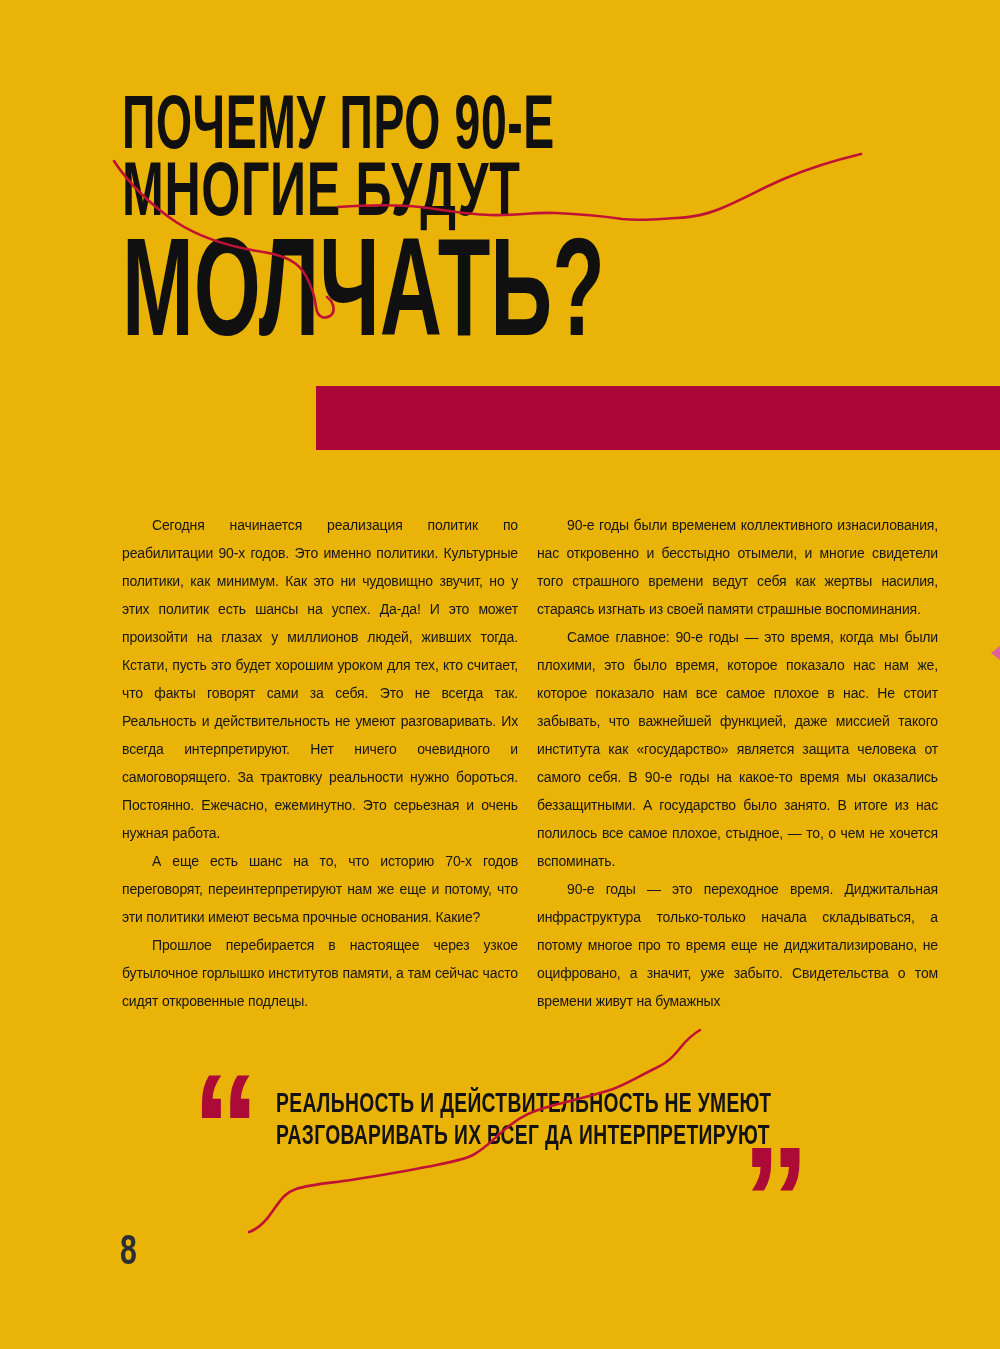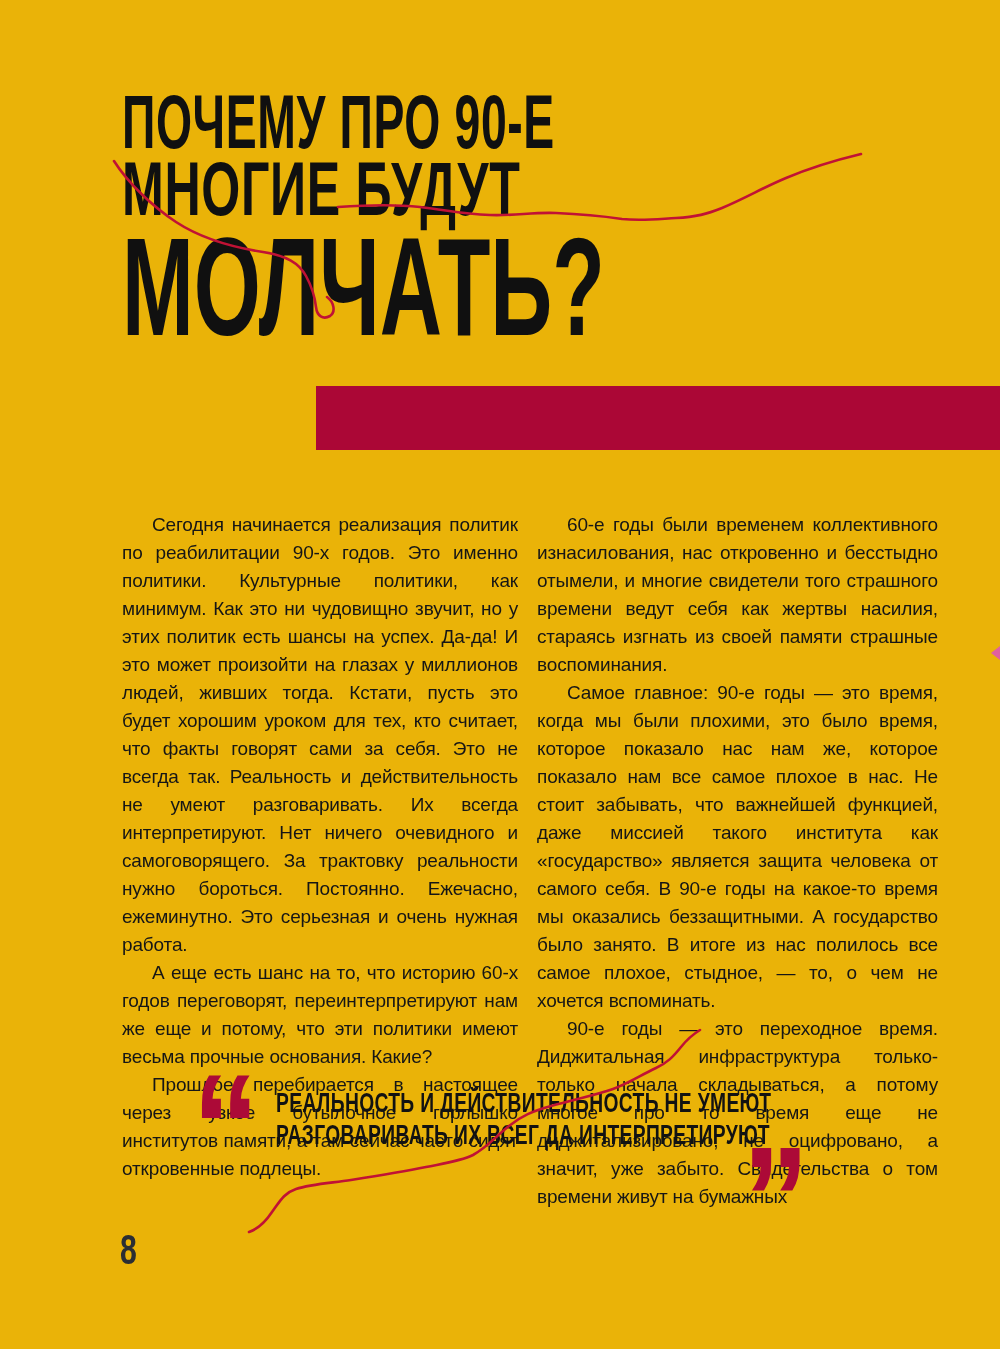--- a/index.html
+++ b/index.html
@@ -15,21 +15,21 @@
     font-family:"Liberation Sans", sans-serif;
   }
   .title-1 { top:84px;  font-size:76px;  transform:scaleX(0.61); letter-spacing:1px; }
   .title-2 { top:151px; font-size:76px;  transform:scaleX(0.66); letter-spacing:1px; }
   .title-3 { top:217px; font-size:139px; transform:scaleX(0.62); letter-spacing:0px; }
 
   
   .accent-bar { position:absolute; left:316px; top:386px; width:684px; height:64px; background:#AB0736; }
 
   
-  .col { position:absolute; top:511px; font-size:19px; line-height:28px;
+  .col { position:absolute; top:511px; font-size:14px; line-height:28px;
          text-align:justify; letter-spacing:-0.15px; color:#161616; }
   .col p { margin:0; text-indent:30px; }
   .col-left  { left:122px; width:396px; }
   .col-right { left:537px; width:401px; }
 
   
   .pull-quote { position:absolute; left:180px; top:1087px; width:640px;
                 text-align:center; font-weight:bold; color:#121212; }
   .pq-line { display:block; white-space:nowrap; font-size:27.5px; line-height:32px;
              transform:scaleX(0.70); transform-origin:50% 50%; letter-spacing:0.5px; }
@@ -57,26 +57,26 @@
 <div class="page">
 
   <div class="title-line title-1">ПОЧЕМУ ПРО 90-Е</div>
   <div class="title-line title-2">МНОГИЕ БУДУТ</div>
   <div class="title-line title-3">МОЛЧАТЬ?</div>
 
   <div class="accent-bar"></div>
 
   <div class="col col-left">
     <p>Сегодня начинается реализация политик по реабилитации 90-х годов. Это именно политики. Культурные политики, как минимум. Как это ни чудовищно звучит, но у этих политик есть шансы на успех. Да-да! И это может произойти на глазах у миллионов людей, живших тогда. Кстати, пусть это будет хорошим уроком для тех, кто считает, что факты говорят сами за себя. Это не всегда так. Реальность и действительность не умеют разговаривать. Их всегда интерпретируют. Нет ничего очевидного и самоговорящего. За трактовку реальности нужно бороться. Постоянно. Ежечасно, ежеминутно. Это серьезная и очень нужная работа.</p>
-    <p>А еще есть шанс на то, что историю 60-х годов переговорят, переинтерпретируют нам же еще и потому, что эти политики имеют весьма прочные основания. Какие?</p>
+    <p>А еще есть шанс на то, что историю 70-х годов переговорят, переинтерпретируют нам же еще и потому, что эти политики имеют весьма прочные основания. Какие?</p>
     <p>Прошлое перебирается в настоящее через узкое бутылочное горлышко институтов памяти, а там сейчас часто сидят откровенные подлецы.</p>
   </div>
 
   <div class="col col-right">
-    <p>60-е годы были временем коллективного изнасилования, нас откровенно и бесстыдно отымели, и многие свидетели того страшного времени ведут себя как жертвы насилия, стараясь изгнать из своей памяти страшные воспоминания.</p>
+    <p>90-е годы были временем коллективного изнасилования, нас откровенно и бесстыдно отымели, и многие свидетели того страшного времени ведут себя как жертвы насилия, стараясь изгнать из своей памяти страшные воспоминания.</p>
     <p>Самое главное: 90-е годы — это время, когда мы были плохими, это было время, которое показало нас нам же, которое показало нам все самое плохое в нас. Не стоит забывать, что важнейшей функцией, даже миссией такого института как «государство» является защита человека от самого себя. В 90-е годы на какое-то время мы оказались беззащитными. А государство было занято. В итоге из нас полилось все самое плохое, стыдное, — то, о чем не хочется вспоминать.</p>
     <p>90-е годы — это переходное время. Диджитальная инфраструктура только-только начала складываться, а потому многое про то время еще не диджитализировано, не оцифровано, а значит, уже забыто. Свидетельства о том времени живут на бумажных</p>
   </div>
 
   <div class="qmark q-open">“</div>
   <div class="pull-quote">
     <span class="pq-line">РЕАЛЬНОСТЬ И ДЕЙСТВИТЕЛЬНОСТЬ НЕ УМЕЮТ</span>
     <span class="pq-line">РАЗГОВАРИВАТЬ ИХ ВСЕГ ДА ИНТЕРПРЕТИРУЮТ</span>
   </div>
   <div class="qmark q-close">”</div>

